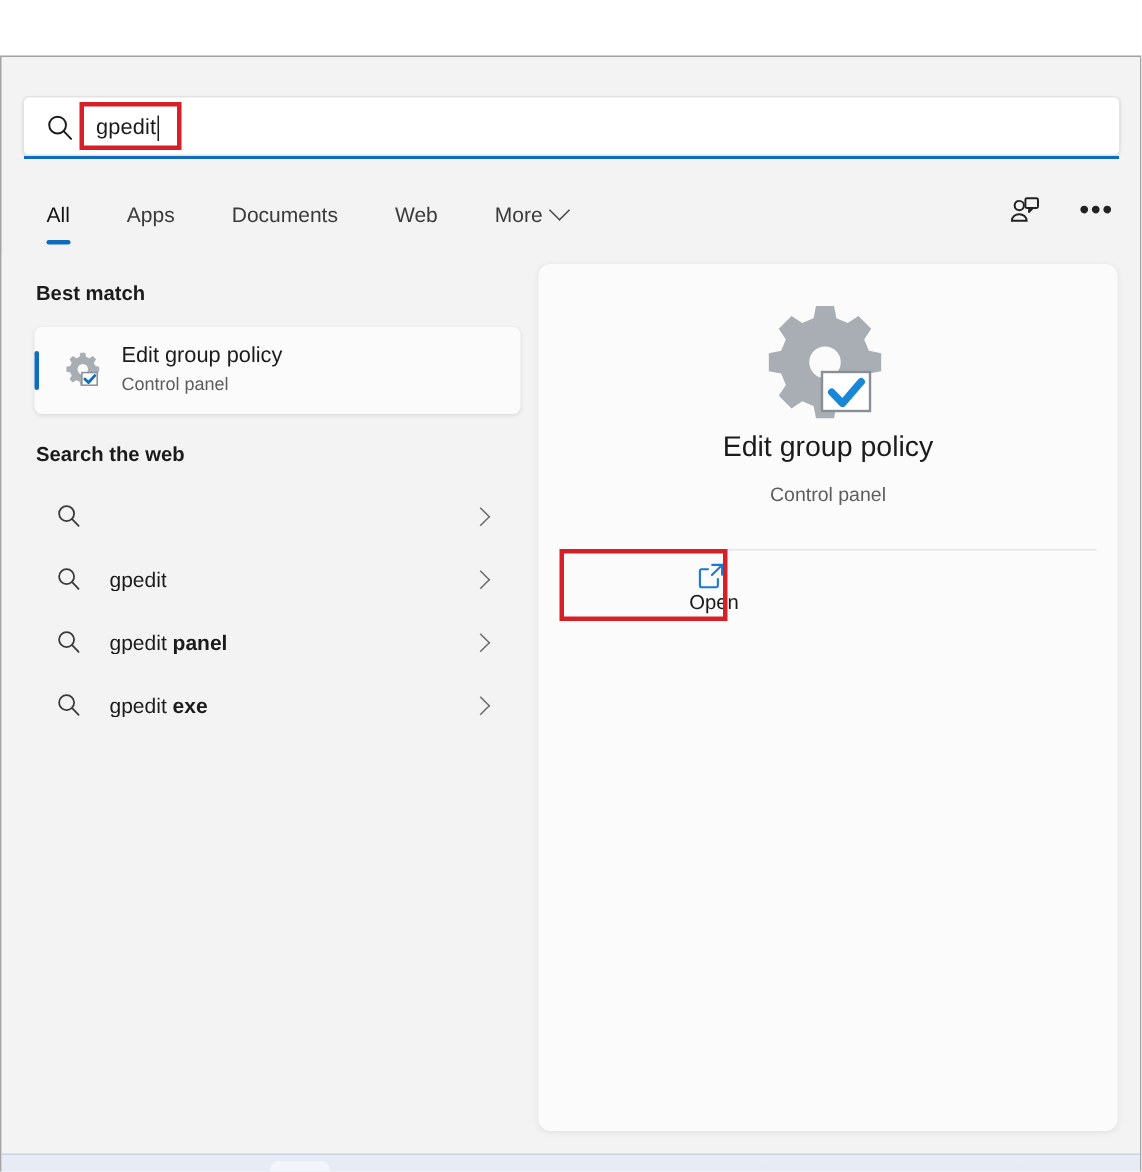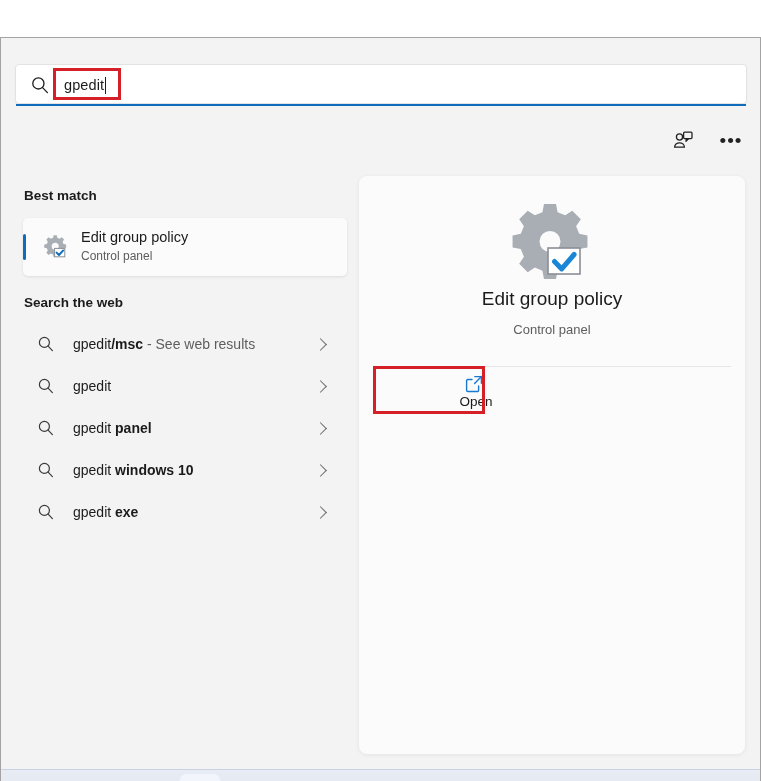--- a/index.html
+++ b/index.html
@@ -314,20 +314,38 @@
       <line x1="12.6" y1="12.6" x2="17.4" y2="17.6" stroke="#1b1b1b" stroke-width="1.3" stroke-linecap="round"></line>
     </svg>
     <div id="search-text-wrap">
       <span id="search-value">gpedit</span>
         <span id="search-caret"></span>
     </div>
   </div>
   <div id="searchbar-underline"></div>
   <div id="anno-query"></div>
 
+  <div id="tabs">
+    <div class="tab active">
+      <span>All</span>
+    </div>
+    <div class="tab">
+      <span>Apps</span>
+    </div>
+    <div class="tab">
+      <span>Documents</span>
+    </div>
+    <div class="tab">
+      <span>Web</span>
+    </div>
+    <div class="tab tab-more">
+      <span>More</span>
+      <span class="chev-down"></span>
+    </div>
+  </div>
 
   <div id="hdr-icons">
     <div class="hdr-btn">
       <svg width="22" height="22" viewBox="0 0 22 22">
         <circle cx="7.5" cy="7" r="3.1" fill="none" stroke="#222" stroke-width="1.3"></circle>
         <path d="M2.6 17.2c0-2.7 2.2-4.4 4.9-4.4s4.9 1.7 4.9 4.4z" fill="none" stroke="#222" stroke-width="1.3"></path>
         <rect x="11.6" y="2.2" width="8.4" height="6.4" rx="1" fill="none" stroke="#222" stroke-width="1.3"></rect>
         <path d="M14.2 8.6l-0.2 2.7 2.7-2.7z" fill="none" stroke="#222" stroke-width="1.3" stroke-linejoin="round"></path>
       </svg>
     </div>
@@ -353,45 +371,36 @@
     </div>
 
     <div class="section-title" id="title-web">Search the web</div>
 
     <div id="web-list">
         <div class="web-row">
           <svg viewBox="0 0 18 18" class="mag">
             <circle cx="7.4" cy="7.4" r="5" fill="none" stroke="#3a3a3a" stroke-width="1.2"></circle>
             <line x1="11.1" y1="11.1" x2="15.4" y2="15.6" stroke="#3a3a3a" stroke-width="1.2" stroke-linecap="round"></line>
           </svg>
-          <div class="label"><span>gpedit</span><b>/msc</b><span class="suffix-gray"> - See web results</span></div>
           <div class="chev"></div>
         </div>
         <div class="web-row">
           <svg viewBox="0 0 18 18" class="mag">
             <circle cx="7.4" cy="7.4" r="5" fill="none" stroke="#3a3a3a" stroke-width="1.2"></circle>
             <line x1="11.1" y1="11.1" x2="15.4" y2="15.6" stroke="#3a3a3a" stroke-width="1.2" stroke-linecap="round"></line>
           </svg>
           <div class="label"><span>gpedit</span></div>
           <div class="chev"></div>
         </div>
         <div class="web-row">
           <svg viewBox="0 0 18 18" class="mag">
             <circle cx="7.4" cy="7.4" r="5" fill="none" stroke="#3a3a3a" stroke-width="1.2"></circle>
             <line x1="11.1" y1="11.1" x2="15.4" y2="15.6" stroke="#3a3a3a" stroke-width="1.2" stroke-linecap="round"></line>
           </svg>
           <div class="label"><span>gpedit </span><b>panel</b></div>
-          <div class="chev"></div>
-        </div>
-        <div class="web-row">
-          <svg viewBox="0 0 18 18" class="mag">
-            <circle cx="7.4" cy="7.4" r="5" fill="none" stroke="#3a3a3a" stroke-width="1.2"></circle>
-            <line x1="11.1" y1="11.1" x2="15.4" y2="15.6" stroke="#3a3a3a" stroke-width="1.2" stroke-linecap="round"></line>
-          </svg>
-          <div class="label"><span>gpedit </span><b>windows 10</b></div>
           <div class="chev"></div>
         </div>
         <div class="web-row">
           <svg viewBox="0 0 18 18" class="mag">
             <circle cx="7.4" cy="7.4" r="5" fill="none" stroke="#3a3a3a" stroke-width="1.2"></circle>
             <line x1="11.1" y1="11.1" x2="15.4" y2="15.6" stroke="#3a3a3a" stroke-width="1.2" stroke-linecap="round"></line>
           </svg>
           <div class="label"><span>gpedit </span><b>exe</b></div>
           <div class="chev"></div>
         </div>

